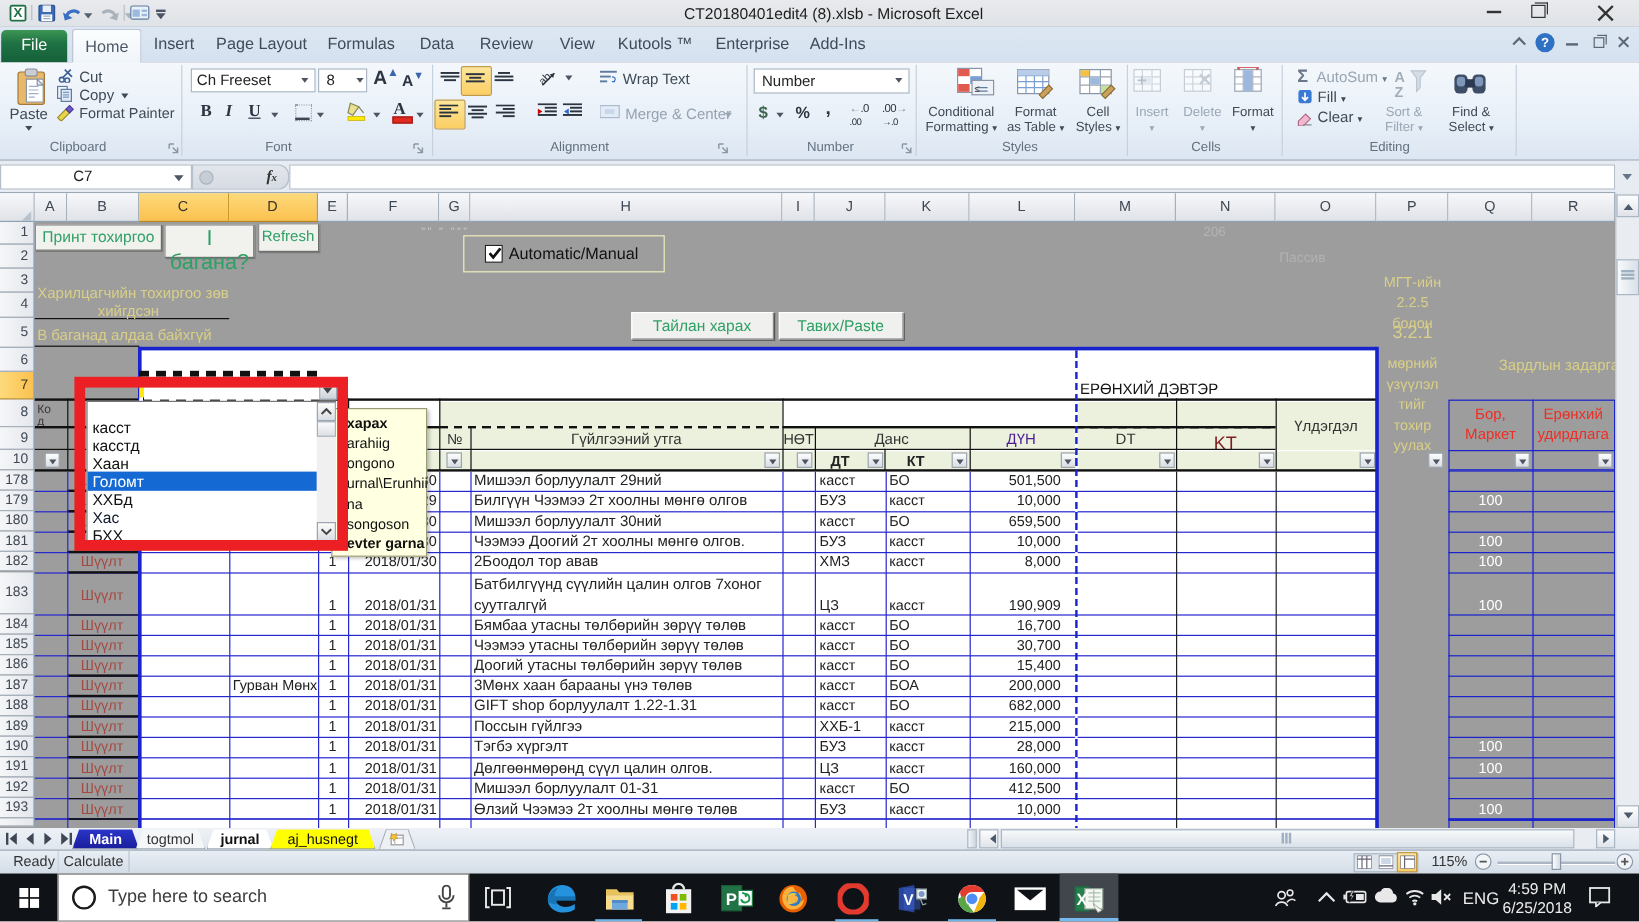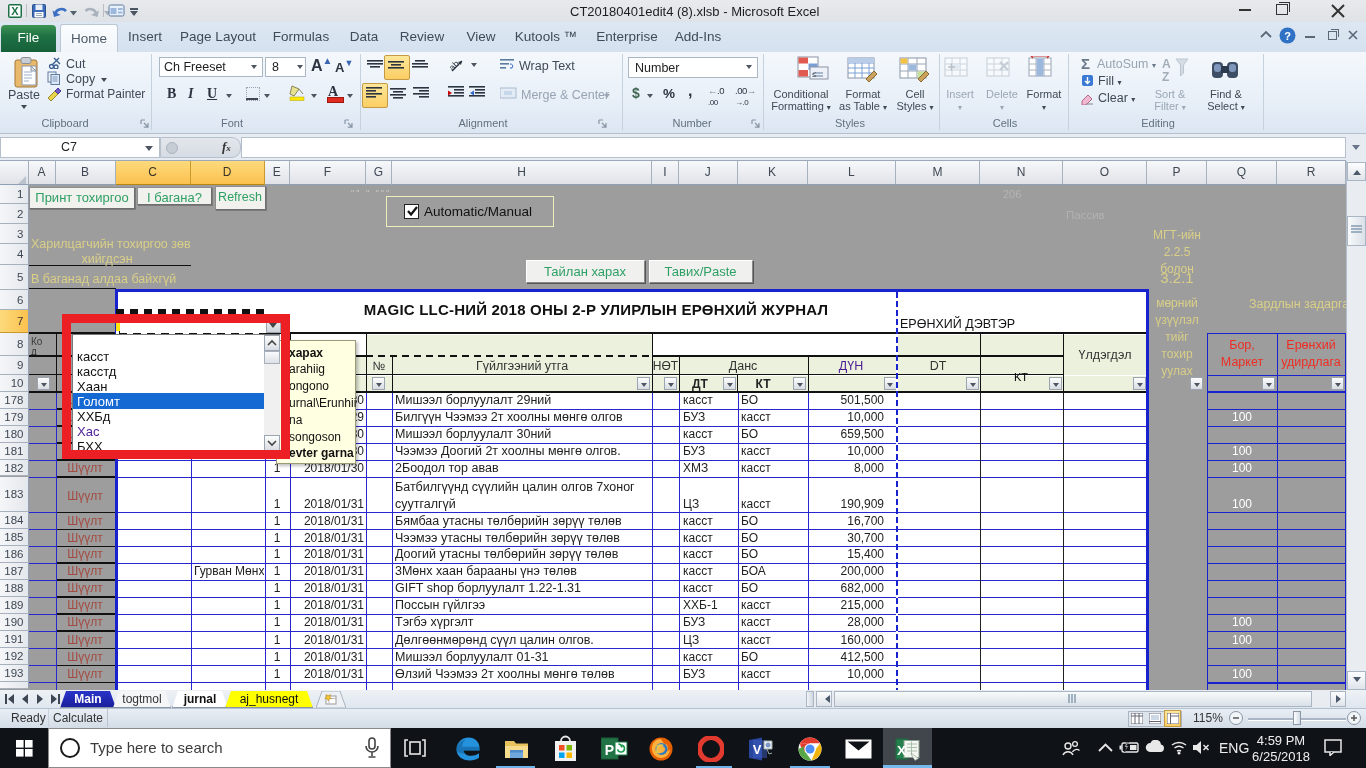--- a/index.html
+++ b/index.html
@@ -403,21 +403,21 @@
 <div class="grn" style="left:896px;top:334.5px;width:167px;height:21px"></div>
 <div class="grn" style="left:115.5px;top:355.5px;width:947.5px;height:19.5px"></div>
 <div class="grn" style="left:1063px;top:334.5px;width:84px;height:40.5px"></div>
 <div class="grn" style="left:115.5px;top:375.5px;width:1031.5px;height:15.5px"></div>
 <div class="txt" style="left:379px;top:359px;transform:translateX(-50%);font-size:12px;color:#333">№</div>
 <div class="txt" style="left:522px;top:359px;transform:translateX(-50%);font-size:12.5px;color:#333">Гүйлгээний утга</div>
 <div class="txt" style="left:665.5px;top:359px;transform:translateX(-50%);font-size:12px;color:#333">НӨТ</div>
 <div class="txt" style="left:743px;top:359px;transform:translateX(-50%);font-size:12.5px;color:#333">Данс</div>
 <div class="txt" style="left:851px;top:359px;transform:translateX(-50%);font-size:12.5px;color:#4c1d95">ДҮН</div>
 <div class="txt" style="left:938px;top:359px;transform:translateX(-50%);font-size:12.5px;color:#333">DT</div>
-<div class="txt" style="left:1021px;top:371px;transform:translateX(-50%);font-size:11px;color:#000000">KT</div>
+<div class="txt" style="left:1021px;top:361px;transform:translateX(-50%);font-size:15px;color:#7f1d1d">KT</div>
 <div class="txt" style="left:1105px;top:348px;transform:translateX(-50%);font-size:12.5px;color:#333">Үлдэгдэл</div>
 <div class="txt" style="left:700px;top:377px;transform:translateX(-50%);font-size:12px;font-weight:bold;color:#222">ДТ</div>
 <div class="txt" style="left:763px;top:377px;transform:translateX(-50%);font-size:12px;font-weight:bold;color:#222">КТ</div>
 <div class="txt" style="left:31px;top:336px;font-size:10px;color:#3a3a3a">Ко</div>
 <div class="txt" style="left:31px;top:346px;font-size:10px;color:#3a3a3a">д</div>
 <div class="ab" style="left:28.5px;top:332.2px;width:1118.5px;height:2.2px;background:#111"></div>
 <div class="ab" style="left:28.5px;top:354.8px;width:337.5px;height:2.2px;background:#111"></div>
 <div class="ab" style="left:652px;top:354.8px;width:411px;height:2.2px;background:#111"></div>
 <div class="ab" style="left:366px;top:354.8px;width:286px;height:2.2px;background:repeating-linear-gradient(90deg,#111 0 7px,transparent 7px 12px)"></div>
 <div class="ab" style="left:896px;top:354.8px;width:167px;height:2.2px;background:repeating-linear-gradient(90deg,#111 0 7px,transparent 7px 12px)"></div>
@@ -656,34 +656,33 @@
 <div class="olv" style="left:1177px;top:296px;transform:translateX(-50%);font-size:12px">мөрний</div>
 <div class="olv" style="left:1177px;top:313px;transform:translateX(-50%);font-size:12px">үзүүлэл</div>
 <div class="olv" style="left:1177px;top:330px;transform:translateX(-50%);font-size:12px">тийг</div>
 <div class="olv" style="left:1177px;top:347px;transform:translateX(-50%);font-size:12px">тохир</div>
 <div class="olv" style="left:1177px;top:364px;transform:translateX(-50%);font-size:12px">уулах</div>
 <div class="olv" style="left:1249px;top:297px;font-size:12.5px">Зардлын задаргаа</div>
 <div class="txt" style="left:1003px;top:188px;font-size:11px;color:#b5b5b5">206</div>
 <div class="txt" style="left:1066px;top:209px;font-size:11.5px;color:#b2b2b2">Пассив</div>
 <div class="txt" style="left:351px;top:188px;font-size:9px;color:#c9c9c9;letter-spacing:2px">ʺʺ ʺ ʺʺʺ</div>
 <div class="btn" style="left:29px;top:186.5px;width:106px;height:22px;font-size:13px;line-height:20px">Принт тохиргоо</div>
-<div class="btn" style="left:137px;top:186.5px;width:75px;height:18px;font-size:13px;line-height:20px">I багана?</div>
+<div class="btn" style="left:137px;top:186.5px;width:75px;height:28px;font-size:18px;line-height:20px">I багана?</div>
 <div class="btn" style="left:214.5px;top:186px;width:51px;height:23.5px;font-size:12.5px;line-height:21px">Refresh</div>
 <div class="olv" style="left:31px;top:237px">Харилцагчийн тохиргоо зөв</div>
 <div class="olv" style="left:107px;top:252px;transform:translateX(-50%)">хийгдсэн</div>
 <div class="olv" style="left:31px;top:271.5px">В баганад алдаа байхгүй</div>
 <div class="ab" style="left:386px;top:195.5px;width:168px;height:31.5px;border:1.4px solid #eeeebc;box-sizing:border-box"></div>
 <div class="ab" style="left:404px;top:203.5px;width:15px;height:15px;background:#fff;border:1.6px solid #222;box-sizing:border-box"></div>
 <svg class="ab" style="left:406.5px;top:206px" width="11" height="11">
       <path d="M1 5 L4 8.5 L10 1" stroke="#111" stroke-width="2.2" fill="none"></path>
     </svg>
 <div class="txt" style="left:424px;top:204px;font-size:13.5px;color:#111">Automatic/Manual</div>
 <div class="ab" style="left:525.5px;top:259.5px;width:119px;height:23px;background:#f0f0ee;border:1px solid #888;border-top-color:#fff;border-left-color:#fff;box-shadow:1px 1px 0 #555;color:#2fa065;font-size:13px;text-align:center;line-height:21px;box-sizing:border-box">Тайлан  харах</div>
 <div class="ab" style="left:648.5px;top:259.5px;width:104px;height:23px;background:#f0f0ee;border:1px solid #888;border-top-color:#fff;border-left-color:#fff;box-shadow:1px 1px 0 #555;color:#2fa065;font-size:13px;text-align:center;line-height:21px;box-sizing:border-box">Тавих/Paste</div>
-<div class="txt" style="left:596px;top:301px;transform:translateX(-50%);font-size:15px;font-weight:bold;color:#111;letter-spacing:.2px">MAGIC LLC-НИЙ 2018 ОНЫ 2-Р УЛИРЛЫН ЕРӨНХИЙ ЖУРНАЛ</div>
 <div class="txt" style="left:900px;top:317px;font-size:12.5px;color:#111">ЕРӨНХИЙ ДЭВТЭР</div>
 <div class="ab" style="left:115.5px;top:308.5px;width:149px;height:5px;background:repeating-linear-gradient(90deg,#111 0 8px,#fff 8px 14px)"></div>
 <div class="ab" style="left:115.5px;top:330.5px;width:149px;height:5px;background:repeating-linear-gradient(90deg,#fff 0 3px,#111 3px 11px,#fff 11px 14px)"></div>
 <div class="ab" style="left:115.5px;top:313.5px;width:4px;height:17px;background:#ffe90c"></div>
 <div class="ab" style="left:119.5px;top:313.5px;width:145px;height:17px;background:#fff"></div>
 <div class="ab" style="left:276px;top:340px;width:80px;height:124px;background:#ffffe1;border:1px solid #9a9a77;box-shadow:2px 2px 3px rgba(0,0,0,.25);box-sizing:border-box;overflow:hidden"></div>
 <div class="txt" style="left:289px;top:345.5px;font-size:12px;font-weight:bold;color:#111">харах</div>
 <div class="txt" style="left:289px;top:362.3px;font-size:12px;font-weight:normal;color:#111">arahiig</div>
 <div class="txt" style="left:289px;top:379.1px;font-size:12px;font-weight:normal;color:#111">ongono</div>
 <div class="txt" style="left:289px;top:395.9px;font-size:12px;font-weight:normal;color:#111">urnal\Erunhii</div>
@@ -693,21 +692,21 @@
 <div class="ab" style="left:119.5px;top:314.5px;width:161px;height:18px;background:#fff"></div>
 <div class="ab" style="left:265.5px;top:316.5px;width:15.5px;height:16.5px;background:linear-gradient(#f4f5f6,#cfd4da);border:1px solid #9aa5b1;box-sizing:border-box"></div>
 <div class="ab" style="left:269px;top:323px;width:0;height:0;border:4px solid transparent;border-top:5px solid #444"></div>
 <div class="ab" style="left:71.5px;top:333.5px;width:208.5px;height:118px;background:#fff;border:1px solid #777;box-sizing:border-box"></div>
 <div class="txt" style="left:77px;top:348.5px;font-size:13px;color:#111">касст</div>
 <div class="txt" style="left:77px;top:363.5px;font-size:13px;color:#111">касстд</div>
 <div class="txt" style="left:77px;top:378.5px;font-size:13px;color:#111">Хаан</div>
 <div class="ab" style="left:72.5px;top:393px;width:191.5px;height:15.5px;background:#1569d3"></div>
 <div class="txt" style="left:77px;top:393.5px;font-size:13px;color:#fff">Голомт</div>
 <div class="txt" style="left:77px;top:408.5px;font-size:13px;color:#111">ХХБд</div>
-<div class="txt" style="left:77px;top:423.5px;font-size:13px;color:#4c1d95">Хас</div>
+<div class="txt" style="left:77px;top:423.5px;font-size:13px;color:#0f172a">Хас</div>
 <div class="txt" style="left:77px;top:438.5px;font-size:13px;color:#111">БХХ</div>
 <div class="ab" style="left:264px;top:334.5px;width:16px;height:116px;background:#f0f0f0"></div>
 <div class="ab" style="left:264px;top:334.5px;width:16px;height:16px;background:linear-gradient(#fdfdfd,#d9dde2);border:1px solid #9aa5b1;box-sizing:border-box"></div>
 <svg class="ab" style="left:267px;top:339px" width="10" height="8">
       <path d="M1 6 L5 2 L9 6" stroke="#444" stroke-width="1.6" fill="none"></path>
     </svg>
 <div class="ab" style="left:264px;top:350.5px;width:16px;height:13px;background:linear-gradient(#fafbfc,#dcdfe4);border:1px solid #a8b0ba;box-sizing:border-box"></div>
 <div class="ab" style="left:264px;top:434.5px;width:16px;height:16px;background:linear-gradient(#fdfdfd,#d9dde2);border:1px solid #9aa5b1;box-sizing:border-box"></div>
 <svg class="ab" style="left:267px;top:439px" width="10" height="8">
       <path d="M1 2 L5 6 L9 2" stroke="#444" stroke-width="1.6" fill="none"></path>

